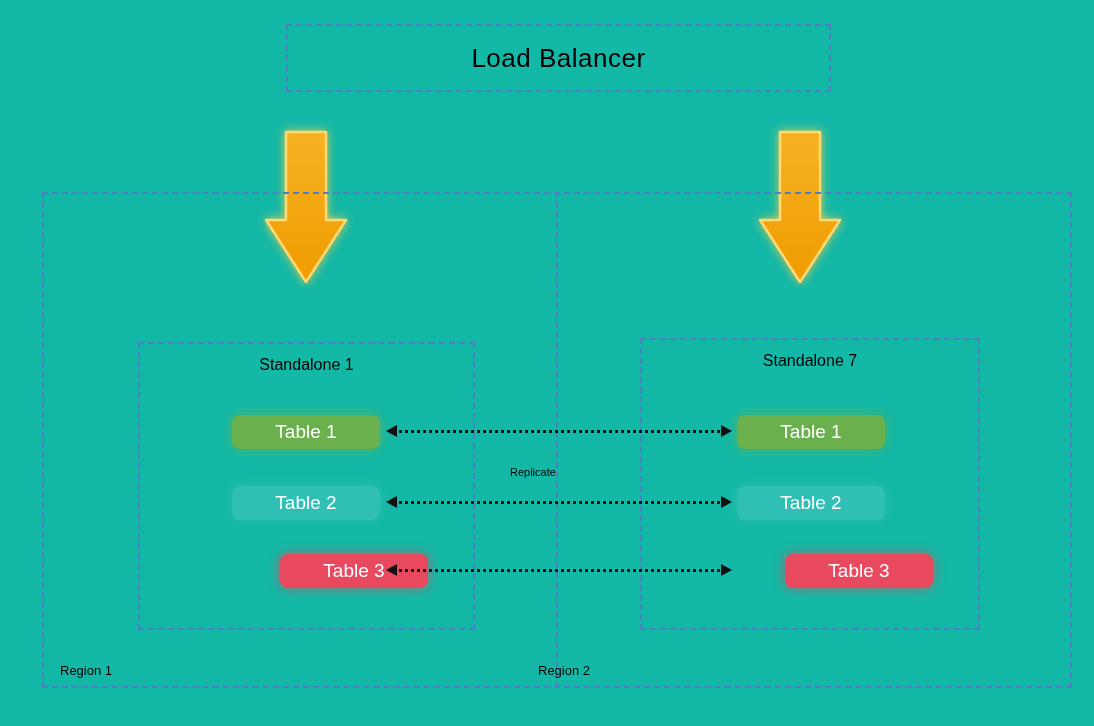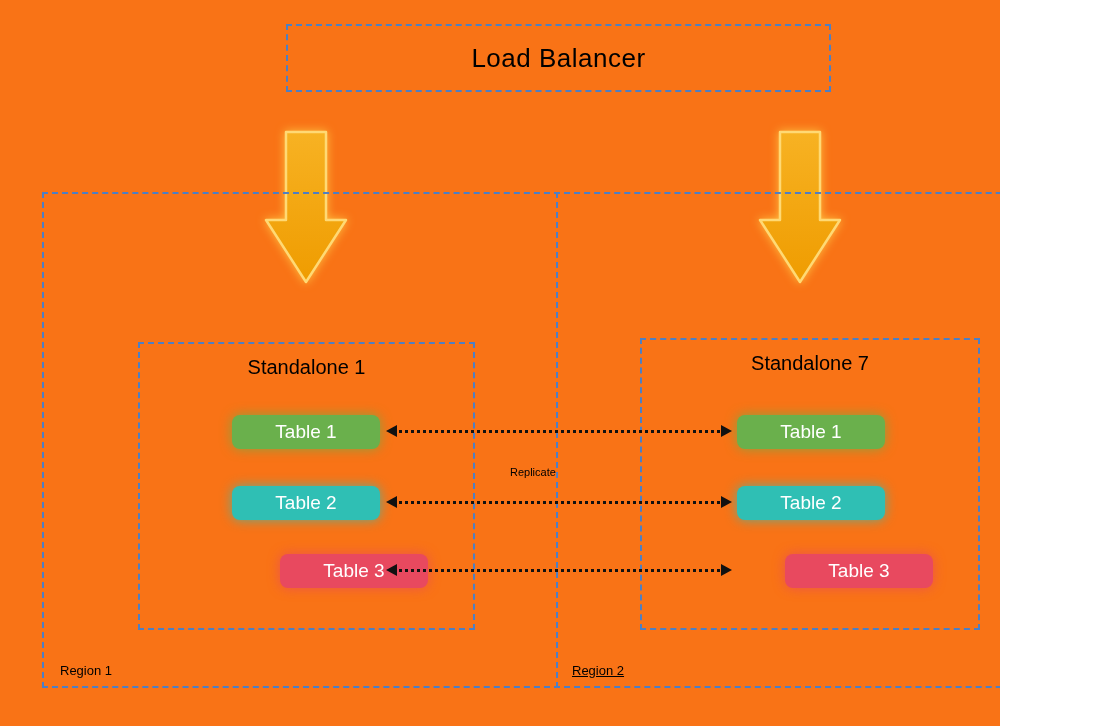--- a/index.html
+++ b/index.html
@@ -4,23 +4,23 @@
 <style>
   html, body {
     margin: 0;
     padding: 0;
     background: #ffffff;
     font-family: "Liberation Sans", "DejaVu Sans", sans-serif;
     color: #111111;
   }
   .canvas {
     position: relative;
-    width: 1000px;
+    width: 1094px;
     height: 726px;
-    background: #f97316;
+    background: #14b8a6;
     overflow: hidden;
   }
   .dashed-box {
     position: absolute;
     border: 2px dashed #4d7fc4;
     background: transparent;
     box-sizing: border-box;
   }
   
   .lb-box {
@@ -54,29 +54,29 @@
     line-height: 1.55;
     white-space: pre-line;
     color: #000000;
   }
   .region-label {
     position: absolute;
     font-size: 13px;
     color: #000000;
   }
   .region-label.r1 { left: 60px;  top: 663px; }
-  .region-label.r2 { left: 572px; top: 663px; text-decoration: underline; }
+  .region-label.r2 { left: 538px; top: 663px; }
   
   .standalone-1 { left: 138px; top: 342px; width: 337px; height: 288px; }
   .standalone-2 { left: 640px; top: 338px; width: 340px; height: 292px; }
   .standalone-title {
     position: absolute;
     left: 0; right: 0; top: 12px;
     text-align: center;
-    font-size: 20px;
+    font-size: 16px;
     color: #000000;
   }
   
   .chip {
     position: absolute;
     width: 148px; height: 34px;
     display: flex; align-items: center; justify-content: center;
     color: #ffffff;
     font-size: 19px;
     border-radius: 8px;

